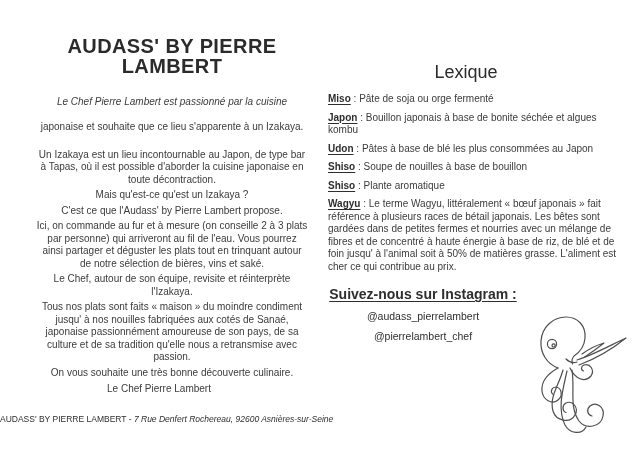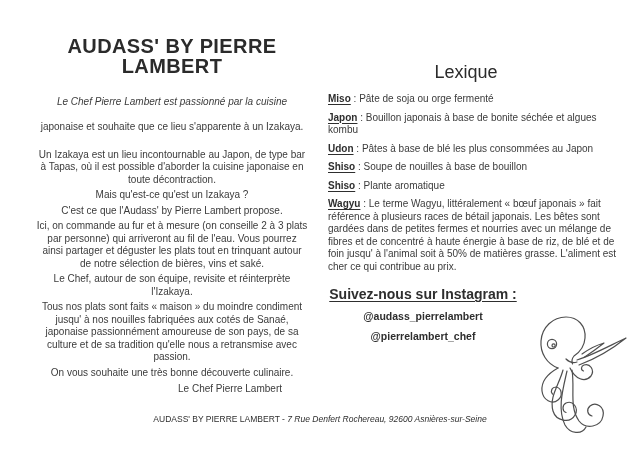--- a/index.html
+++ b/index.html
@@ -9,41 +9,41 @@
   }
   
   .left-col { position:absolute; left:36px; top:36px; width:272px; text-align:center; }
   .page-title {
     margin:0 0 7px 0; font-size:20px; line-height:20px; font-weight:600;
     letter-spacing:0.4px; color:#2b2b2b; white-space:pre-line;
   }
   .para { font-size:10px; line-height:12.5px; margin:0 0 3px 0; white-space:pre-line; }
   .intro span { display:block; }
   .italic { font-style:italic; }
-  .signature { text-align:right; padding-right:26px; margin-top:4px; }
+  .signature { padding-right:26px; margin-top:4px; }
   
   .right-col { position:absolute; left:328px; top:62px; width:300px; }
   .lexicon-title {
     margin:0 0 11px 0; font-size:18px; line-height:20px; font-weight:500;
     color:#2b2b2b; text-align:center; width:276px;
   }
   .entry { font-size:10px; line-height:12.5px; margin:0 0 6px 0; }
   .term { font-weight:bold; color:#2e2e2e; text-decoration:underline; text-underline-offset:2px;margin-top:8px; }
   
   .instagram { width:190px; margin-top:13px; text-align:center; }
   .insta-heading {
     margin:0 0 8px 0; font-size:14px; font-weight:bold; color:#2e2e2e;
     text-decoration:underline; text-underline-offset:2px;
   }
-  .handle { margin:0 0 8px 0; font-size:10.5px; font-weight:bold; color:#2e2e2e; }
+  .handle { margin:0 0 8px 0; font-size:10.5px; font-weight:normal; color:#2e2e2e; }
   
   .octopus { position:absolute; left:537px; top:313px; width:100px; height:130px; }
   
   .footer {
-    position:absolute; left:0; top:405px; width:100%; text-align:center;
+    position:absolute; left:0; top:405px; width:100%; 
     font-size:8.5px; color:#2e2e2e;
   }
 </style>
 </head>
 <body>
 
 <div class="page">
 
   <div class="left-col">
     <h1 class="page-title">AUDASS' BY PIERRE

